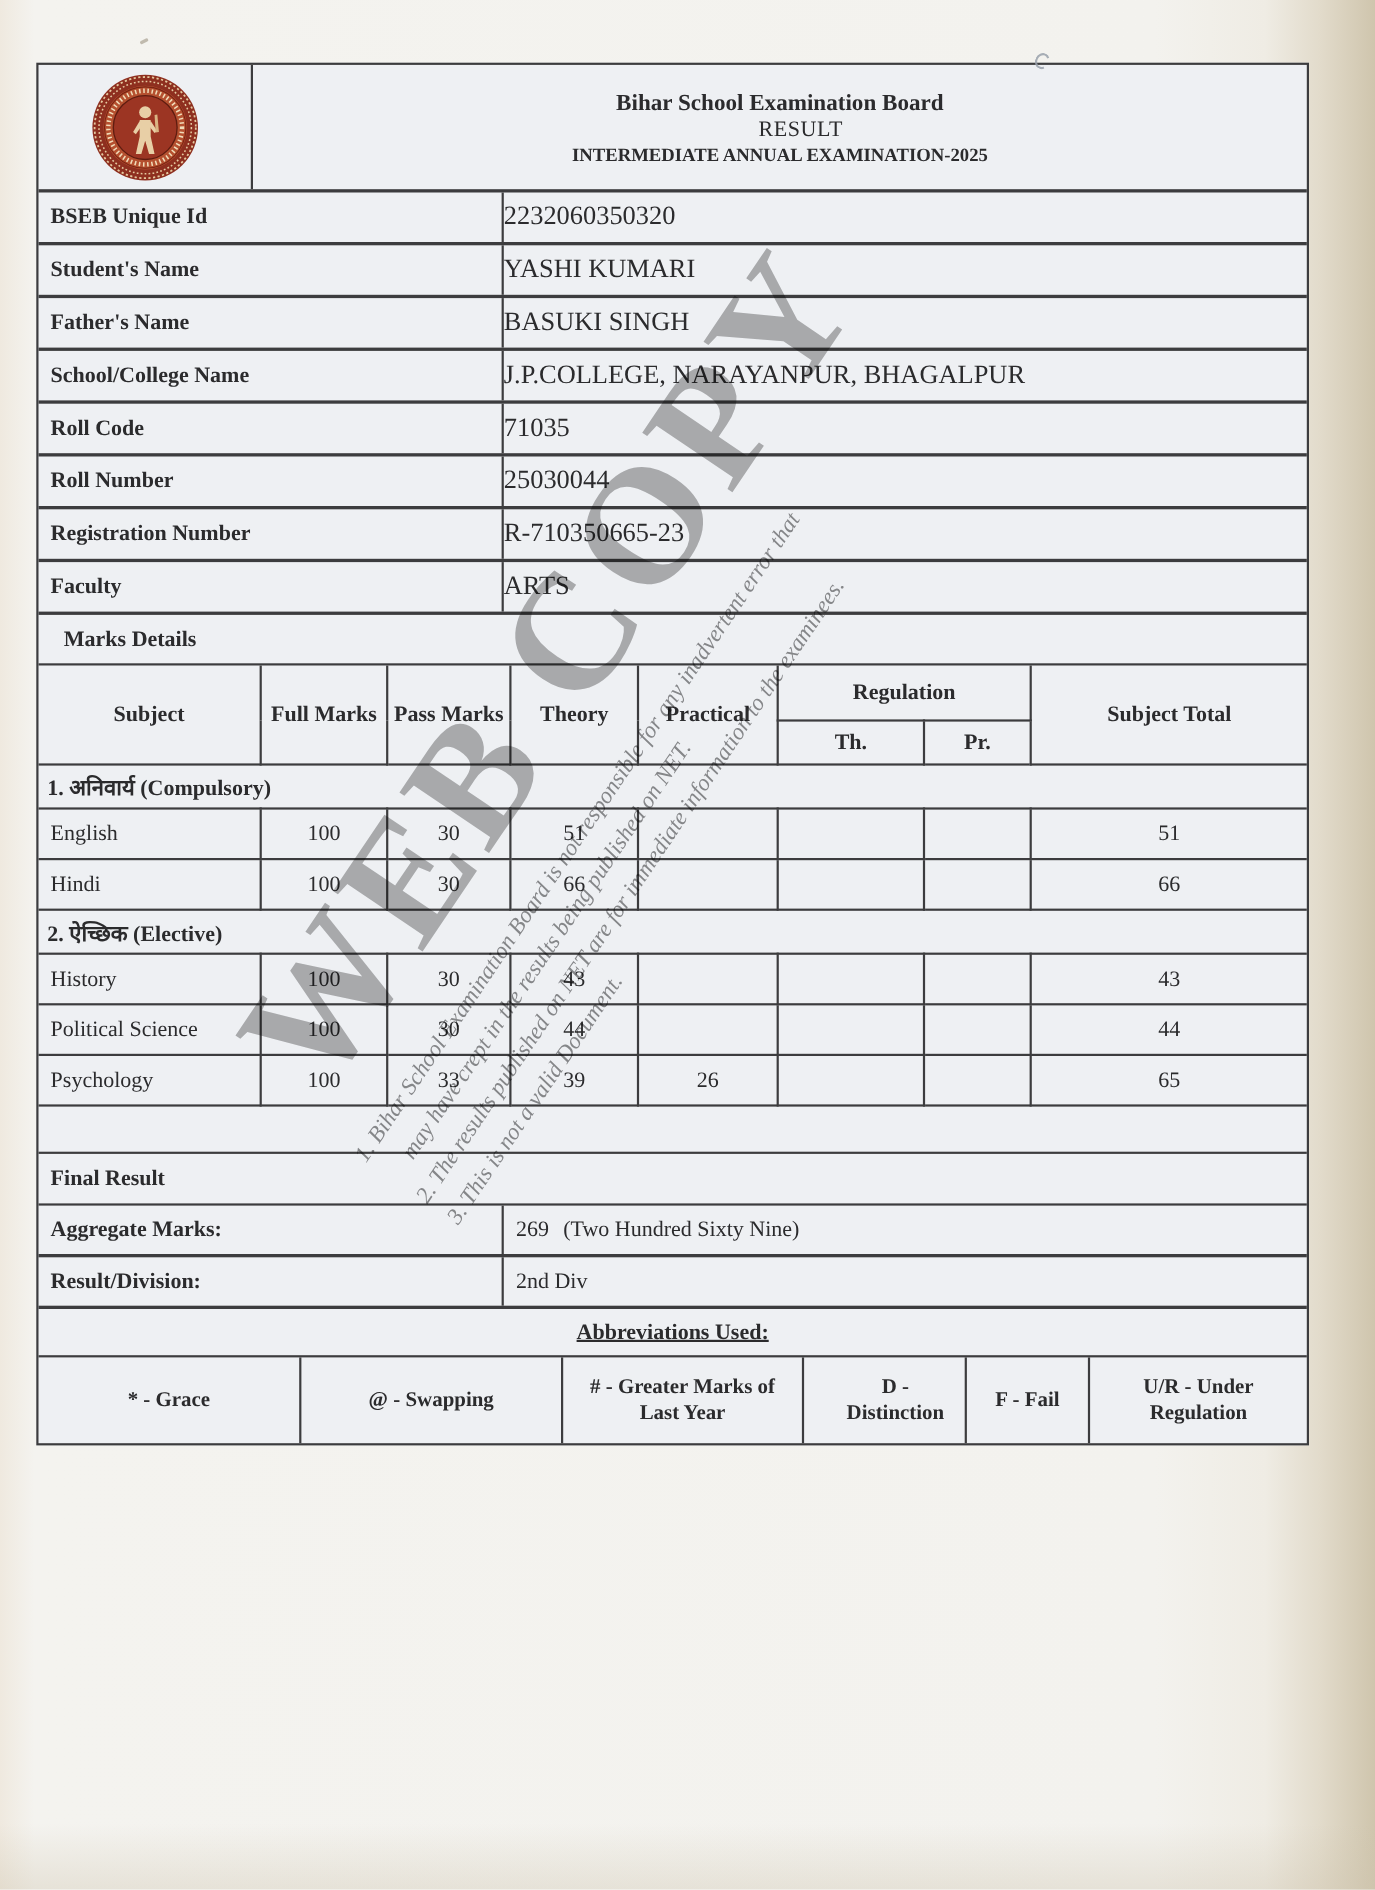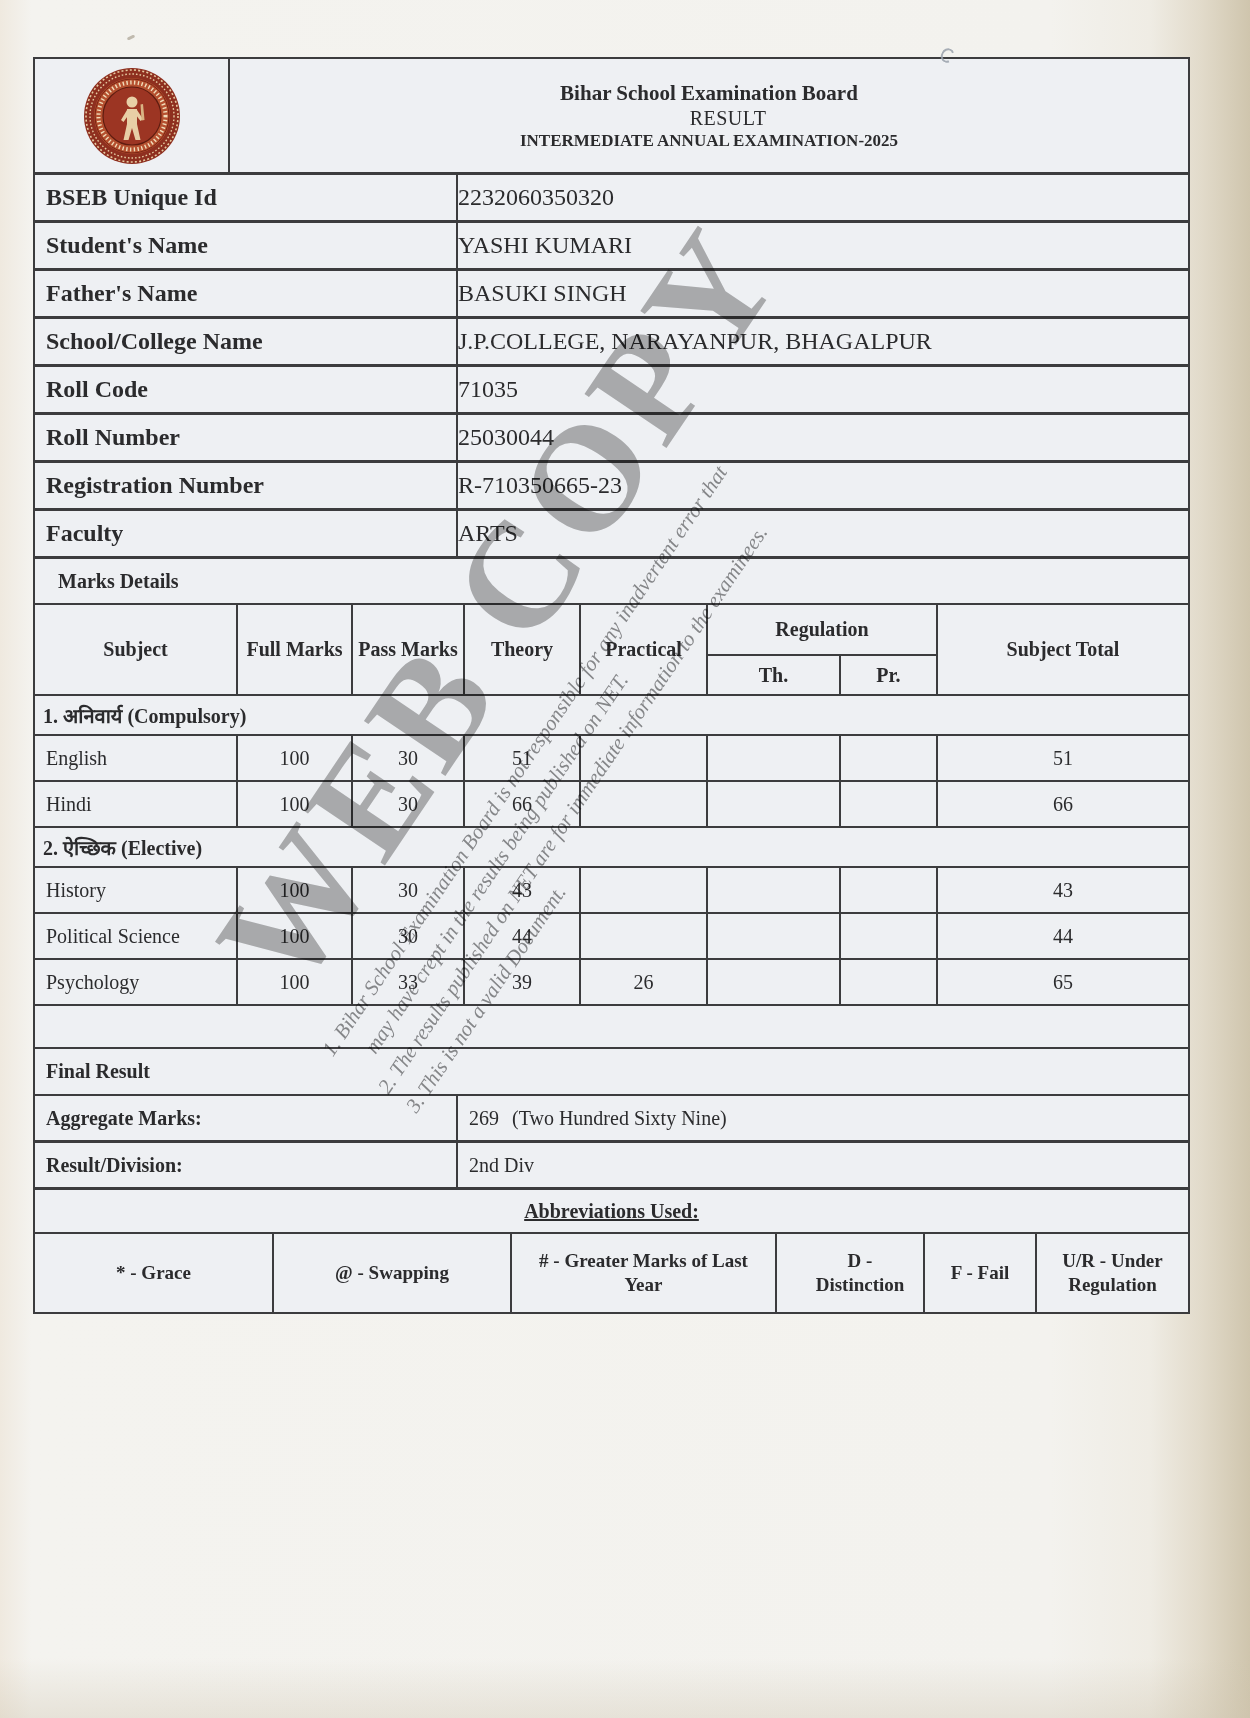--- a/index.html
+++ b/index.html
@@ -24,21 +24,21 @@
   }
   
   .hdr{display:flex;height:113px;border-bottom:3px solid #3c3c3e;}
   .logo-cell{width:195px;border-right:2px solid #3c3c3e;display:flex;align-items:center;justify-content:center;box-sizing:border-box;}
   .title-cell{flex:1;text-align:center;display:flex;flex-direction:column;justify-content:center;gap:1px;}
   .t1{font-weight:bold;font-size:21px;}
   .t2{font-weight:normal;font-size:20px;letter-spacing:.5px;margin-left:38px;}
   .t3{font-weight:bold;font-size:17px;}
   
   .info-row{display:flex;height:45px;border-bottom:3px solid #3c3c3e;align-items:stretch;}
-  .info-label{width:423px;border-right:2px solid #3c3c3e;display:flex;align-items:center;padding-left:11px;font-weight:bold;font-size:24px;box-sizing:border-box;}
+  .info-label{width:423px;border-right:2px solid #3c3c3e;display:flex;align-items:center;padding-left:11px;font-weight:bold;font-size:20px;box-sizing:border-box;}
   .info-value{flex:1;display:flex;align-items:center;font-size:24px;}
   .band{display:flex;align-items:center;height:44px;border-bottom:2px solid #3c3c3e;padding-left:23px;font-weight:bold;font-size:20px;}
   
   table.marks{width:100%;border-collapse:collapse;border-style:hidden;table-layout:fixed;}
   table.marks th,table.marks td{border:2px solid #3c3c3e;font-size:20px;padding:0 4px;box-sizing:border-box;}
   table.marks th{font-weight:bold;text-align:center;}
   th.h-subject{text-align:left;padding-left:11px;}
   tr.h-top th{height:50px;}
   tr.h-bot th{height:40px;}
   tr.sec td{height:40px;font-weight:bold;text-align:left;padding-left:8px;font-size:20px;}
@@ -48,21 +48,21 @@
   
   .final-label{display:flex;align-items:center;height:45px;border-top:2px solid #3c3c3e;border-bottom:2px solid #3c3c3e;padding-left:11px;font-weight:bold;font-size:20px;}
   .kv{display:flex;height:44px;border-bottom:3px solid #3c3c3e;}
   .kv .k{width:423px;border-right:2px solid #3c3c3e;display:flex;align-items:center;padding-left:11px;font-weight:bold;font-size:20px;box-sizing:border-box;}
   .kv .v{flex:1;display:flex;align-items:center;padding-left:11px;font-size:20px;gap:13px;}
   .abbr-title{height:42px;display:flex;align-items:center;justify-content:center;border-bottom:2px solid #3c3c3e;}
   .abbr-title span{font-weight:bold;font-size:20px;text-decoration:underline;}
   .abbr-row{display:flex;height:78px;}
   .abbr-cell{border-right:2px solid #3c3c3e;display:flex;align-items:center;justify-content:center;text-align:center;font-weight:bold;font-size:19px;padding:4px 16px;box-sizing:border-box;line-height:1.25;}
   .abbr-cell:last-child{border-right:none;}
-  .ac0{width:239px;} .ac1{width:238px;} .ac2{width:265px;} .ac3{width:148px;padding-left:36px;} .ac4{width:112px;} .ac5{flex:1;}
+  .ac0{width:239px;} .ac1{width:238px;} .ac2{width:219px;} .ac3{width:148px;padding-left:36px;} .ac4{width:112px;} .ac5{flex:1;}
   
   .wm-big{
     position:absolute;left:70px;top:540px;width:830px;
     transform:rotate(-56deg);
     font-size:150px;font-weight:bold;letter-spacing:8px;white-space:nowrap;
     color:#9b9b9b;mix-blend-mode:multiply;opacity:.75;
     pointer-events:none;z-index:6;text-align:center;
   }
   .wm-fine{
     position:absolute;left:170px;top:640px;width:905px;

